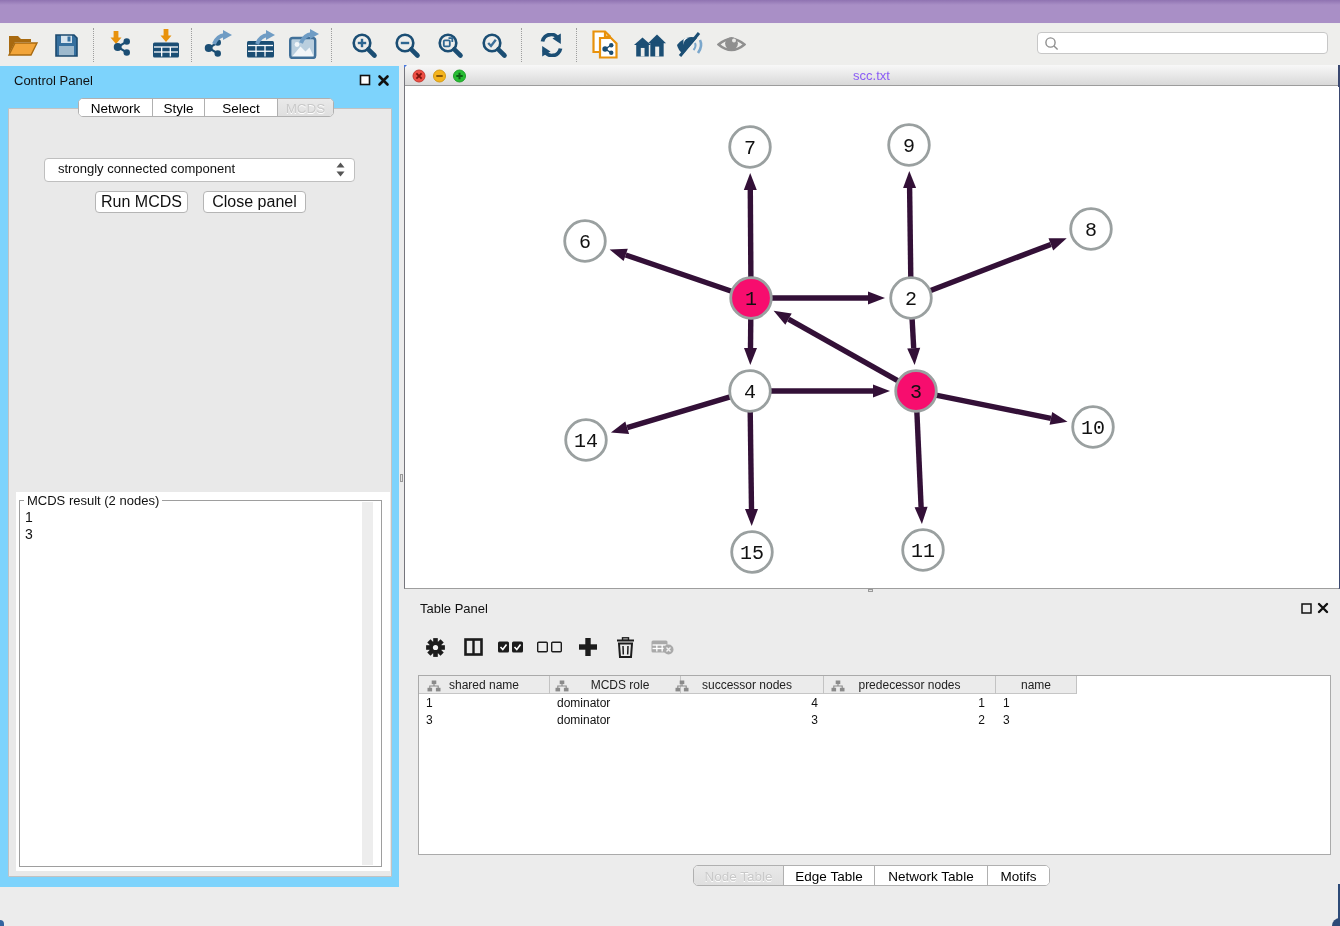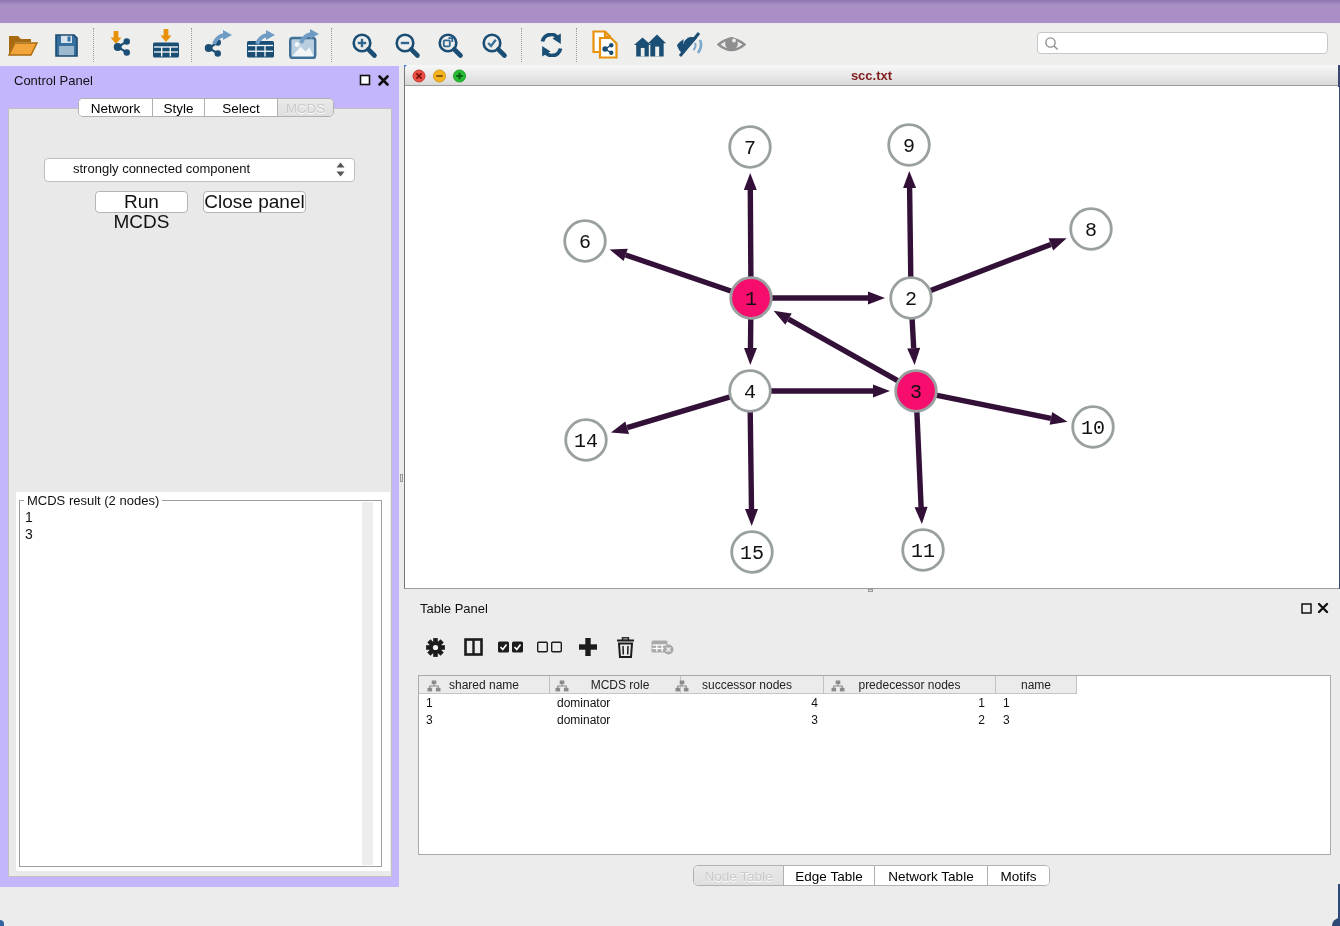--- a/index.html
+++ b/index.html
@@ -3,37 +3,37 @@
 * { margin:0; padding:0; box-sizing:border-box; }
 body { width:1340px; height:926px; font-family:"Liberation Sans", sans-serif; background:linear-gradient(#8f73b1, #a98fc6 5px); overflow:hidden; }
 #win { position:absolute; left:0; top:0; width:1340px; height:926px; background:transparent; overflow:hidden; }
 #mainbg { position:absolute; left:0; top:23px; width:1340px; height:903px; background:#ececec; }
 #titlebar { position:absolute; left:0; top:4px; width:1340px; height:19.5px; background:#f6f6f6; border-bottom:1px solid #cdcdcd; border-radius:9px 9px 0 0; }
 .tlight { position:absolute; top:3.5px; width:12px; height:12px; border-radius:50%; background:#dcdcdc; border:1px solid #c2c2c2; }
 #apptitle { position:absolute; left:0; top:0; width:100%; text-align:center; line-height:19.5px; font-size:13px; color:#9e9e9e; }
 #toolbar { position:absolute; left:0; top:24px; width:1340px; height:42px; background:#eeeeec; }
 .vsep { position:absolute; top:4px; height:34px; width:0; border-left:1px dotted #9e9e9e; }
 #search { position:absolute; left:1037px; top:8px; width:291px; height:22px; background:#fff; border:1px solid #c7c7c7; border-radius:4px; }
-#cp { position:absolute; left:0; top:66px; width:399px; height:821px; background:#c4b5fd; }
+#cp { position:absolute; left:0; top:66px; width:399px; height:821px; background:#7dd3fc; }
 #cpbody { position:absolute; left:8px; top:41.5px; width:384px; height:769px; background:#e9e9e9; border:1px solid #c2c2c2; border-radius:1px; }
 .tabgrp { position:absolute; display:flex; border:1px solid #b0b0b0; border-radius:5px; overflow:hidden; background:#fff; }
 .tabgrp .tab { font-size:13.5px; color:#000; background:#fff; text-align:center; line-height:19px; border-left:1px solid #b0b0b0; white-space:nowrap; }
 .tabgrp .tab:first-child { border-left:none; }
 .tabgrp .tab.sel { background:linear-gradient(#e9e9e9,#dfdfdf); color:#c9c9c9; text-shadow:0 1px 0 #fff; }
 #optlabel { position:absolute; left:0; top:71px; width:399px; text-align:center; font-size:13px; color:#111; }
-#combo { position:absolute; left:44px; top:92px; width:311px; height:24px; background:#fff; border:1px solid #bfbfbf; border-radius:4px; font-size:13px; line-height:20px; padding-left:28px; color:#111; }
-.btn { position:absolute; height:22px; background:#fff; border:1px solid #b5b5b5; border-radius:4px; font-size:19px; text-align:center; line-height:20px; color:#111; }
+#combo { position:absolute; left:44px; top:92px; width:311px; height:24px; background:#fff; border:1px solid #bfbfbf; border-radius:4px; font-size:13px; line-height:20px; padding-left:13px; color:#111; }
+.btn { position:absolute; height:22px; background:#fff; border:1px solid #b5b5b5; border-radius:4px; font-size:16px; text-align:center; line-height:20px; color:#111; }
 #whitepanel { position:absolute; left:16px; top:426px; width:374px; height:379px; background:#fff; }
 #fieldset { position:absolute; left:19px; top:434px; width:363px; height:367px; border:1px solid #9e9e9e; }
 #legend { position:absolute; left:24px; top:427px; background:#fff; padding:0 3px; font-size:13px; color:#111; }
 #mcdstext { position:absolute; left:25px; top:443px; font-size:14px; line-height:16.5px; color:#111; }
 #mcdsscroll { position:absolute; left:362px; top:436px; width:11px; height:363px; background:#ededed; }
 #sccwin { position:absolute; left:404px; top:65px; width:936px; height:524px; background:#fff; border-left:1px solid #75757c; border-right:2px solid #3a4870; border-bottom:1px solid #9e9e9e; }
 #scctitle { position:absolute; left:0; top:0; width:100%; height:21px; background:linear-gradient(#f8f8f8,#d9d9d9); border-bottom:1px solid #9c9c9c; }
-#scclabel { position:absolute; left:0; top:0; width:100%; text-align:center; line-height:21px; font-size:13px; font-weight:bold; color:#7f1d1d; }
+#scclabel { position:absolute; left:0; top:0; width:100%; text-align:center; line-height:21px; font-size:13px; font-weight:normal; color:#8b5cf6; }
 #canvas { position:absolute; left:1px; top:22px; width:933px; height:501px; background:#fff; overflow:hidden; }
 #tp { position:absolute; left:404px; top:597px; width:936px; height:290px; background:#ececec; }
 #tptool { position:absolute; left:418px; top:629px; width:913px; height:37px; background:#f7f7f7; border:1px solid #d4d4d4; border-radius:2px; }
 #tbl { position:absolute; left:418px; top:675px; width:913px; height:180px; background:#fff; border:1px solid #aaa; }
 #tblhead { position:absolute; left:419px; top:676px; width:658px; height:18px; background:#ebebeb; border-bottom:1px solid #c6c6c6; }
 .hcell { position:absolute; top:676px; height:18px; font-size:12px; color:#222; text-align:center; line-height:18px; border-right:1px solid #c3c3c3; }
 .dcell { position:absolute; font-size:12px; color:#111; height:17px; line-height:17px; }
 #statusbar { position:absolute; left:0; top:887px; width:1340px; height:39px; background:#ededec; border-top:1px solid #c2c2c2; }
 #membtn { position:absolute; left:1254px; top:10px; width:75px; height:23px; background:#f6f6f6; border:1px solid #9c9c9c; font-size:12px; color:#111; }
 #listbtn { position:absolute; left:12px; top:10px; width:27px; height:24px; background:#f4f4f4; border:1px solid #9c9c9c; border-radius:2px; }

